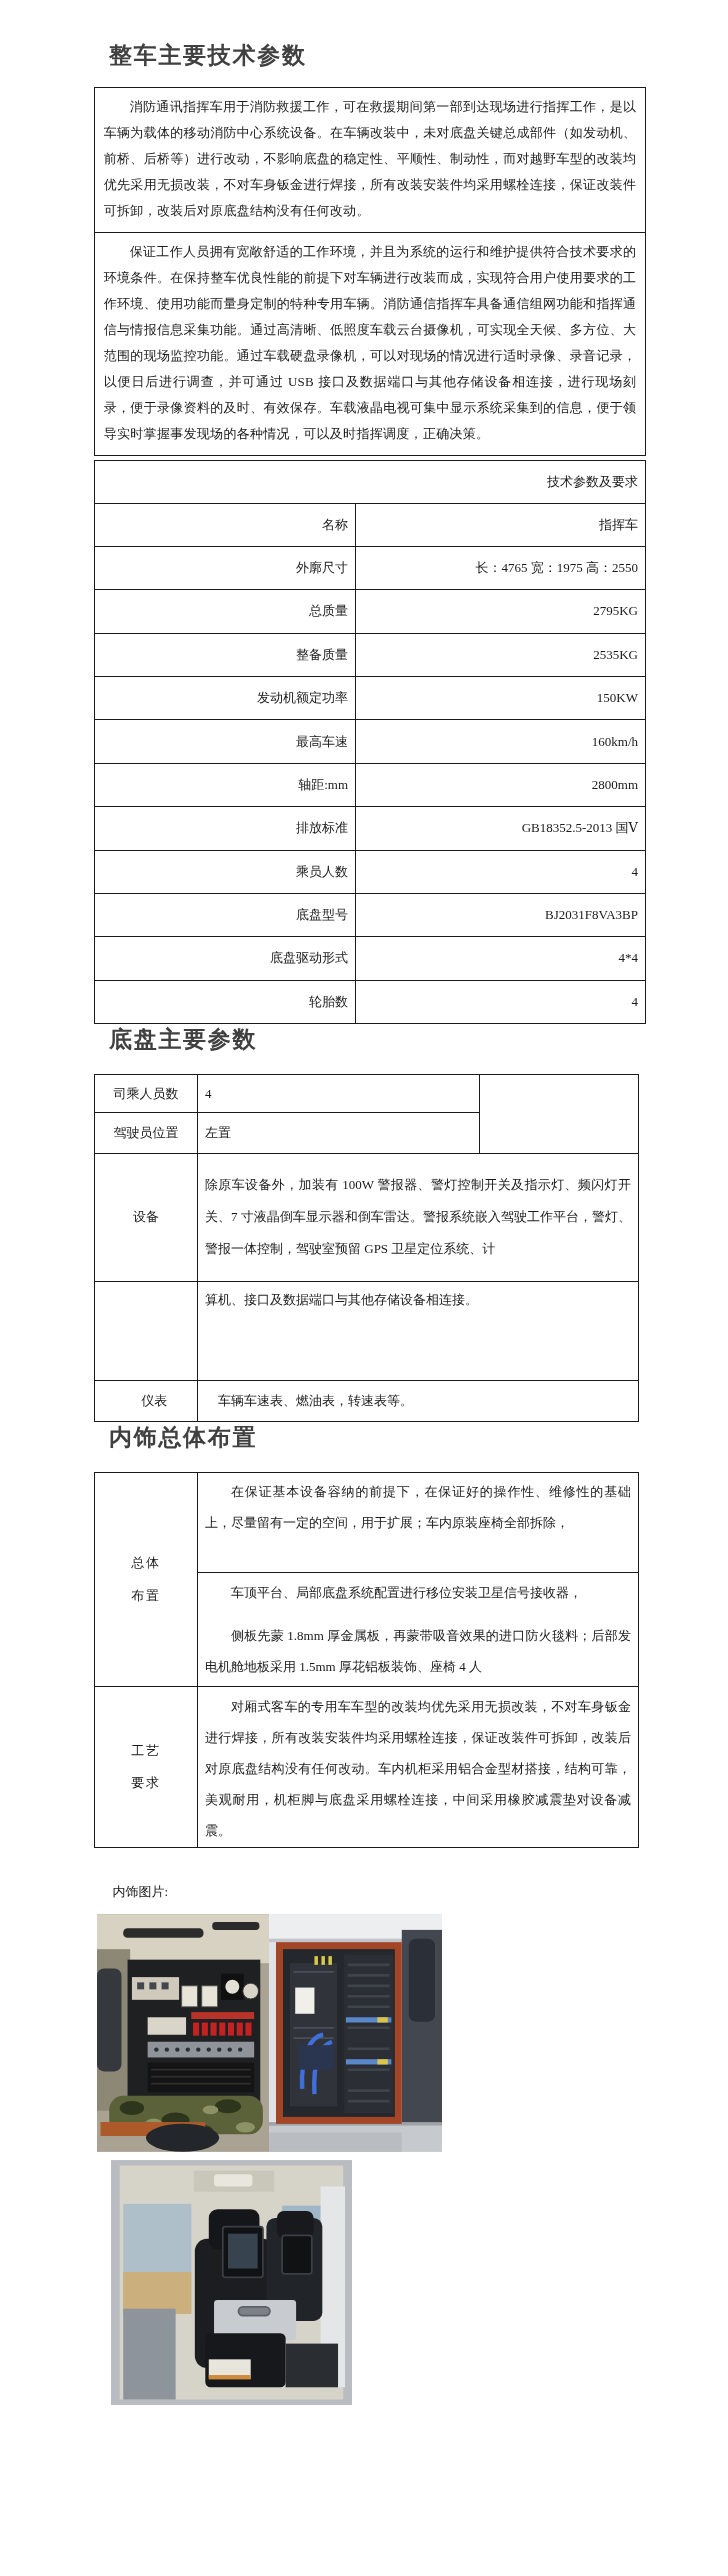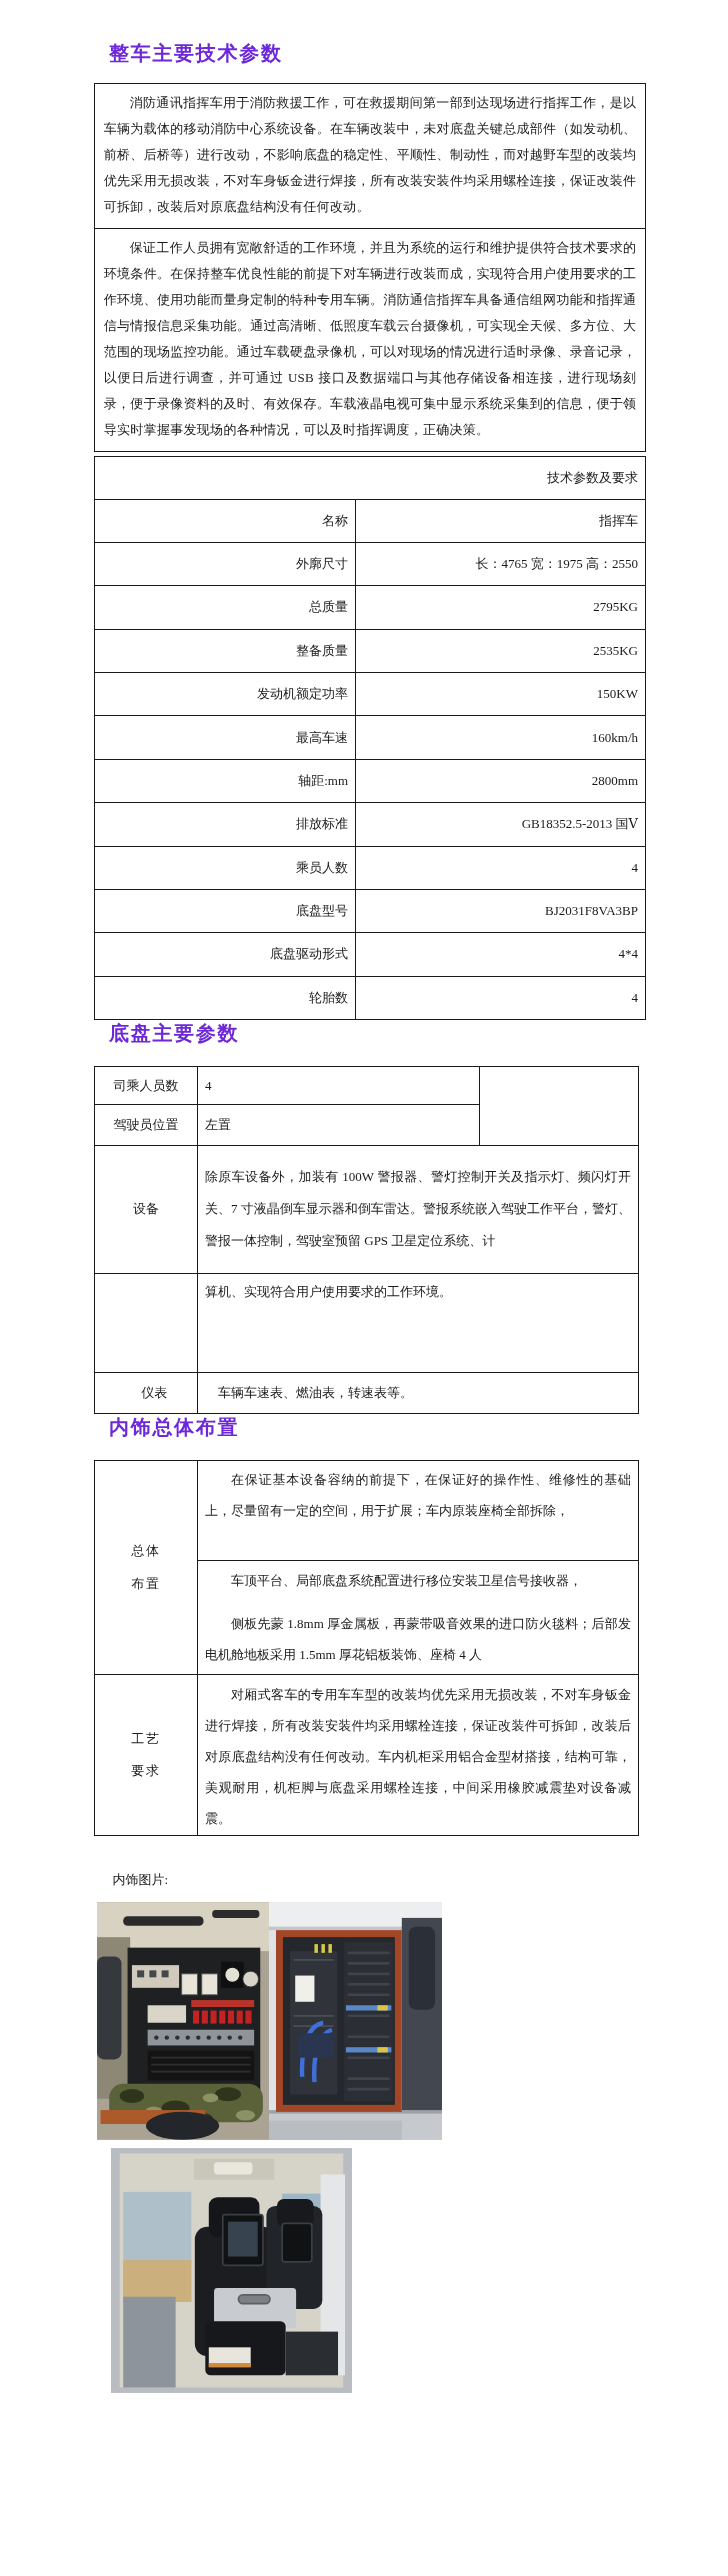--- a/index.html
+++ b/index.html
@@ -3,22 +3,22 @@
 <meta charset="utf-8">
 <style>
   html,body{margin:0;padding:0;}
   body{
     width:728px;height:2576px;background:#ffffff;color:#1a1a1a;
     font-family:"Liberation Serif","DejaVu Serif",serif;
     position:relative;overflow:hidden;
   }
   .doc{margin-left:94px;width:552px;}
   h1.sec{
-    font-size:20px;font-weight:bold;margin:0;padding-left:15px;
-    letter-spacing:1.7px;color:#6d28d9;
+    font-size:23px;font-weight:bold;margin:0;padding-left:15px;
+    letter-spacing:1.7px;color:#404040;
   }
   .h1a{padding-top:40px;}
   .h2a{margin-top:26px;}
   .h3a{margin-top:26px;}
   .introbox{
     border:0.9px solid #1a1a1a;padding:6.1px 8.7px 7.9px 8.7px;
   }
   .introbox + .introbox{margin-top:-0.9px;font-family:Liberation Serif, serif;}
   .introbox p{
     margin:0;text-indent:2em;font-size:13px;line-height:26px;
@@ -153,21 +153,21 @@
     <tr class="r2">
       <td class="lab">驾驶员位置</td>
       <td>左置</td>
     </tr>
     <tr class="req">
       <td class="lab">设备</td>
       <td colspan="2" class="big">除原车设备外，加装有 100W 警报器、警灯控制开关及指示灯、频闪灯开关、7 寸液晶倒车显示器和倒车雷达。警报系统嵌入驾驶工作平台，警灯、警报一体控制，驾驶室预留 GPS 卫星定位系统、计</td>
     </tr>
     <tr class="cont">
       <td class="lab"></td>
-      <td colspan="2" class="big">算机、实现符合用户使用要求的工作环境。</td>
+      <td colspan="2" class="big">算机、接口及数据端口与其他存储设备相连接。</td>
     </tr>
     <tr class="inst">
       <td class="lab">仪表</td>
       <td colspan="2">车辆车速表、燃油表，转速表等。</td>
     </tr>
   </tbody>
     </table>
 
   <h1 class="sec h3a">内饰总体布置</h1>
 

